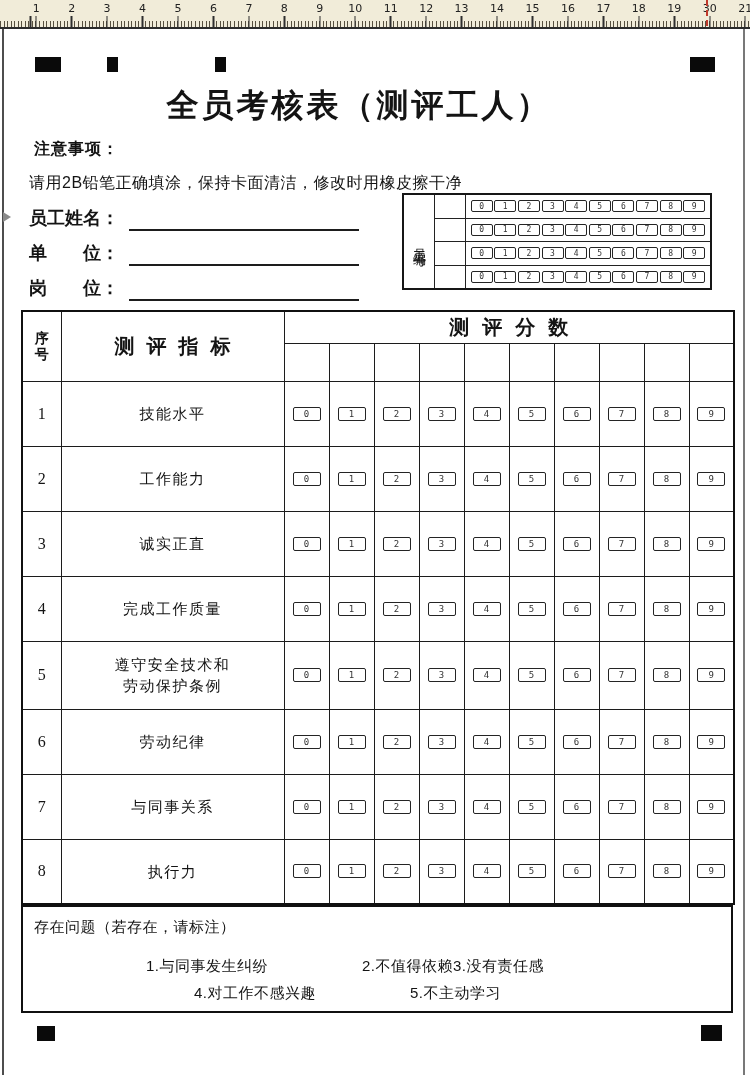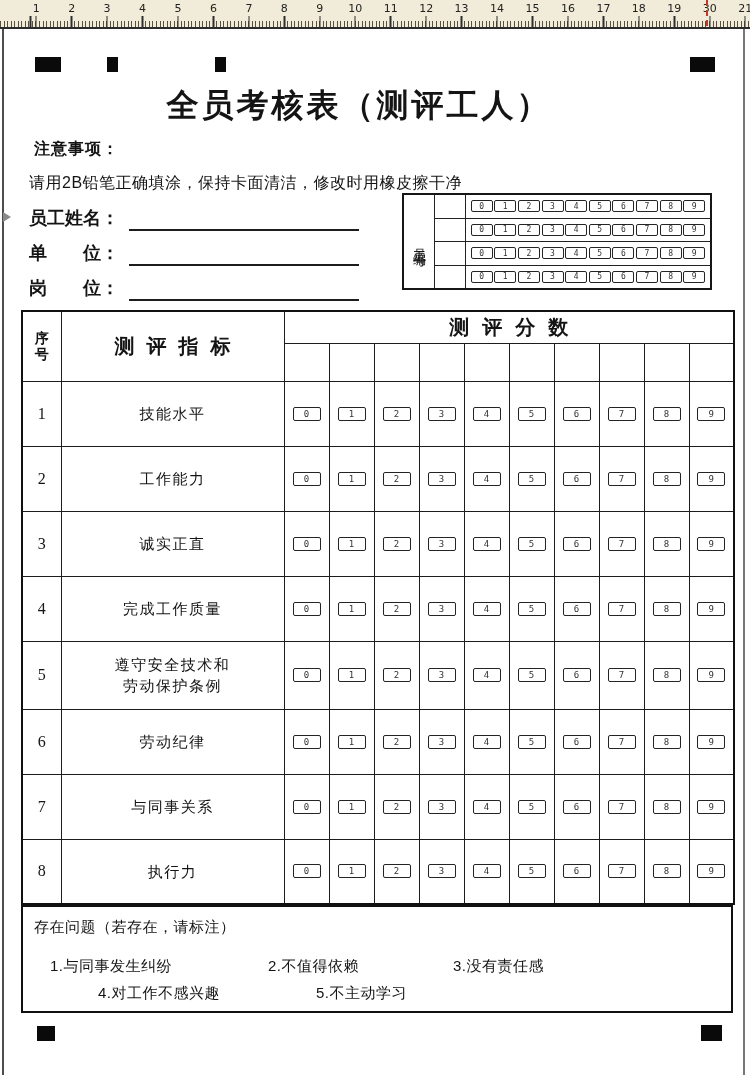--- a/index.html
+++ b/index.html
@@ -76,21 +76,21 @@
   th.ind-head { font-size:20px; font-weight:bold; letter-spacing:12px; text-indent:12px; }
   th.scores-head { font-size:20px; font-weight:bold; letter-spacing:13px; text-indent:13px; }
   tbody tr { height:65px; }
   tbody tr.tall { height:68px; }
   td.no { text-align:center; font-size:16px;
     font-family:"Liberation Serif","DejaVu Serif",serif; }
   td.ind { text-align:center; font-size:15px; letter-spacing:1.5px; line-height:1.4; }
 
   
   .problems { position:absolute; left:21px; top:905px; width:712px; height:108px;
-    box-sizing:border-box; border:2.5px solid #101010; background:#fff; font-size:15px; }
+    box-sizing:border-box; border:2.5px solid #101010; background:#fff; font-size:15px;text-align:right; }
   .problems-title { position:absolute; left:11px; top:11px; letter-spacing:.5px; }
   .problems-row { position:absolute; left:0; display:flex; width:100%; }
   .problems-row.p1 { top:50px; }
   .problems-row.p2 { top:77px;padding-left:48px; }
   .problem-item { letter-spacing:.5px; }
   .problem-item:nth-child(1) { margin-left:27px; width:218px; }
   .problem-item:nth-child(2) { width:185px; }
 </style>
 </head>
 <body>

